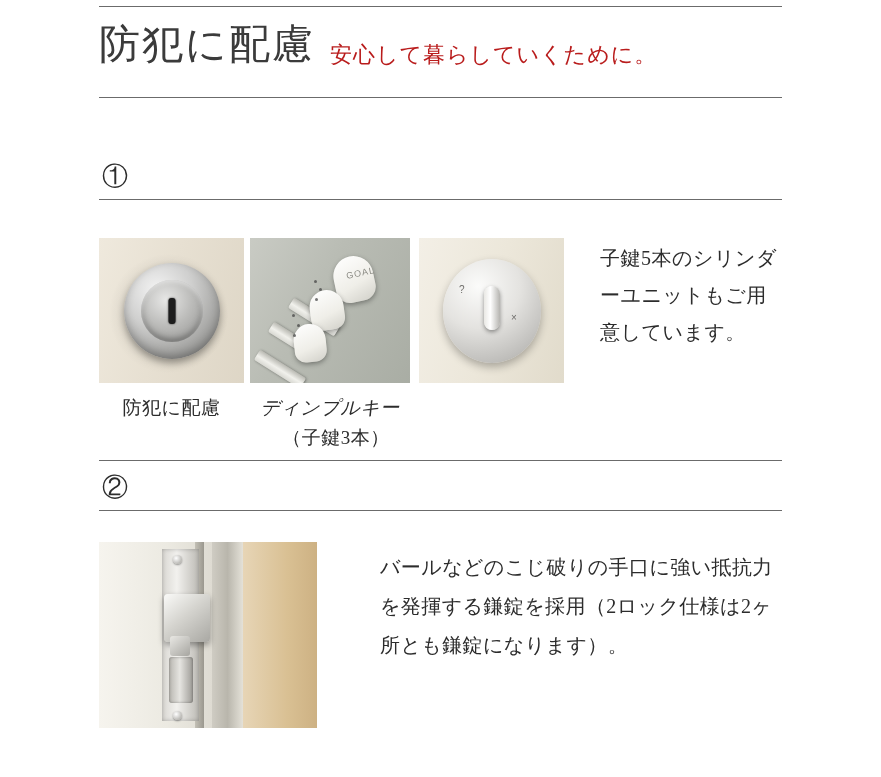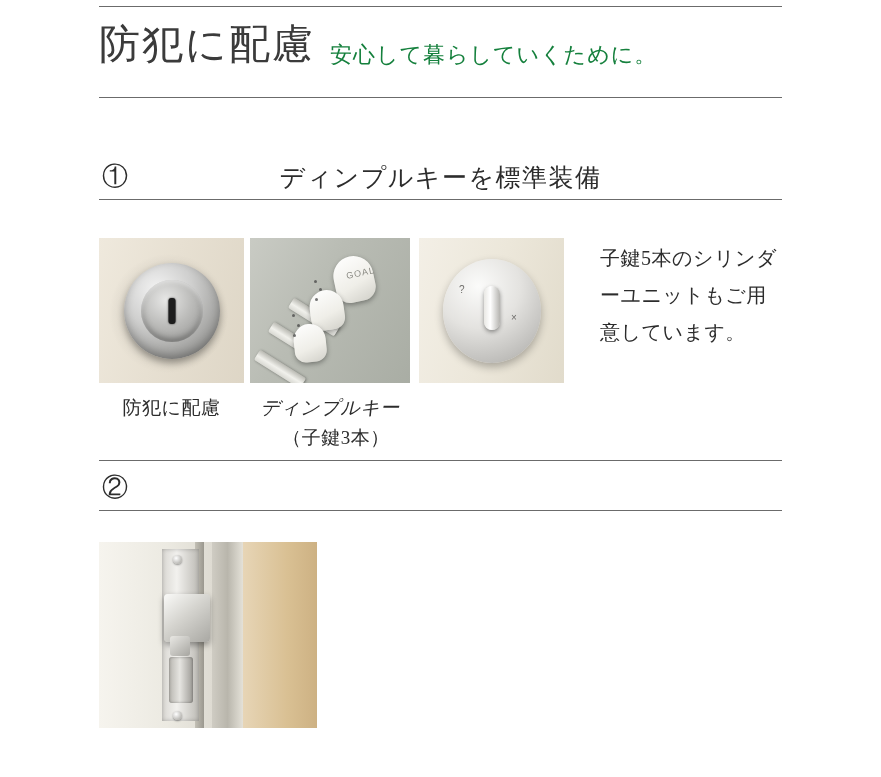--- a/index.html
+++ b/index.html
@@ -43,21 +43,21 @@
     font-family: "Liberation Serif", "DejaVu Serif", serif;
     line-height: 1.1;
     white-space: nowrap;
   }
   .header-sub {
     position: absolute;
     left: 330px;
     top: 40px;
     font-size: 22px;
     letter-spacing: 1px;
-    color: #15803d;
+    color: #b91c1c;
     white-space: nowrap;
   }
 
   
   .sec1-num {
     position: absolute;
     left: 102px;
     top: 159px;
     font-size: 26px;
     color: #2c2c2c;
@@ -321,21 +321,20 @@
 <body>
 
 <div class="page">
 
   <div class="rule hdr-rule-top"></div>
   <div class="header-title">防犯に配慮</div>
   <div class="header-sub">安心して暮らしていくために。</div>
   <div class="rule hdr-rule-bot"></div>
 
   <div class="sec1-num">①</div>
-  <div class="sec1-title">ディンプルキーを標準装備</div>
   <div class="rule sec1-rule"></div>
 
   <div class="photo ph-cylinder">
     <div class="img-cylinder">
       <div class="cyl-shadow"></div>
       <div class="cyl-plate"></div>
       <div class="cyl-ring"></div>
       <div class="cyl-slot"></div>
     </div>
   </div>
@@ -388,14 +387,15 @@
       <div class="lock-wood"></div>
       <div class="lock-frame"></div>
       <div class="lock-face"></div>
       <div class="lock-hook"></div>
       <div class="lock-bolt"></div>
       <div class="lock-screw" style="left:34%; top:7%;"></div>
       <div class="lock-screw" style="left:34%; top:91%;"></div>
     </div>
   </div>
 
+  <div class="sec2-note">バールなどのこじ破りの手口に強い抵抗力を発揮する鎌錠を採用（2ロック仕様は2ヶ所とも鎌錠になります）。</div>
 
 </div>
 
 </body></html>

